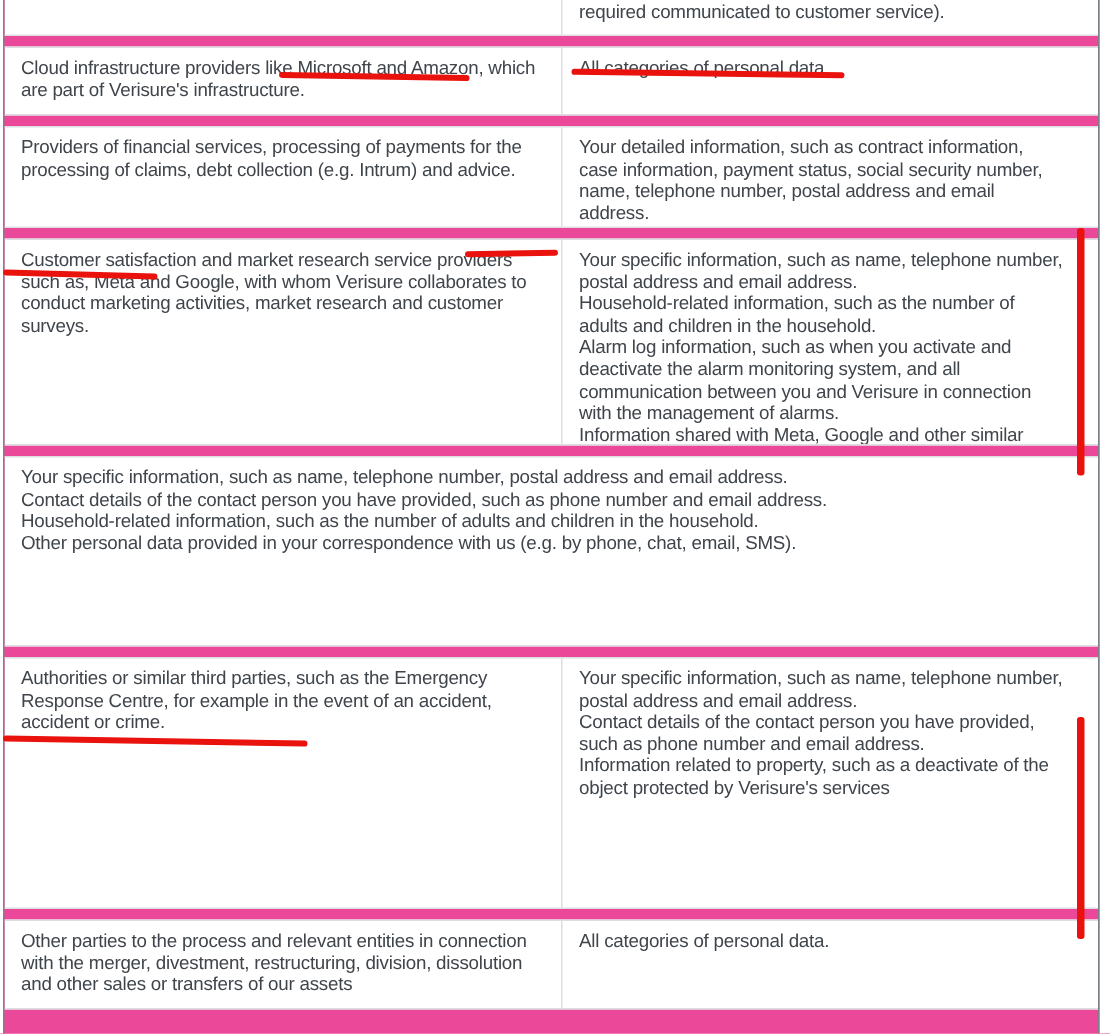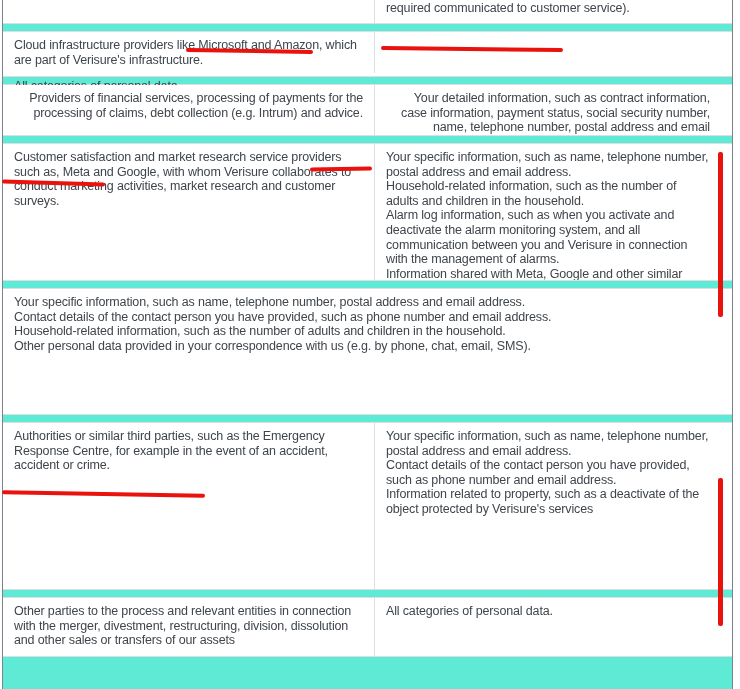--- a/index.html
+++ b/index.html
@@ -5,32 +5,32 @@
   html,body{margin:0;padding:0;}
   body{
     width:740px;height:689px;overflow:hidden;position:relative;
     background:#ffffff;
     font-family:"Liberation Sans","DejaVu Sans",sans-serif;
     font-size:12.5px;line-height:14.6px;letter-spacing:-0.15px;
     color:#3f454b;
   }
   .frame{
     position:absolute;left:2px;top:0;width:731px;height:689px;
-    overflow:hidden;background:#5eead4;
+    overflow:hidden;background:#ec4899;
     border-left:1.5px solid #7b828a;border-right:1.5px solid #7b828a;
     box-sizing:border-box;
   }
   .row{
     background:#ffffff;
     border-top:1px solid #dcdee1;border-bottom:1px solid #dcdee1;
     box-sizing:border-box;display:flex;margin-bottom:7px;
   }
   .r1{height:56px;margin-top:-32px;}
-  .r2{height:46px;flex-direction:column;}
-  .r3{height:52px;text-align:right;}
+  .r2{height:46px;}
+  .r3{height:68px;}
   .r4{height:138px;}
   .r5{height:127px;}
   .r6{height:168px;}
   .r7{height:60px;}
   .cell{padding:6px 11px;box-sizing:border-box;overflow:hidden;}
   .left{width:372px;border-right:1px solid #dcdee1;flex:none;}
   .right{flex:1;padding-right:22px;}
   .r1 .cell{display:flex;flex-direction:column;justify-content:flex-end;padding-bottom:7px;}
   .para{margin:0;}
   .mark{position:absolute;background:#e9120d;border-radius:2px;z-index:5;}

